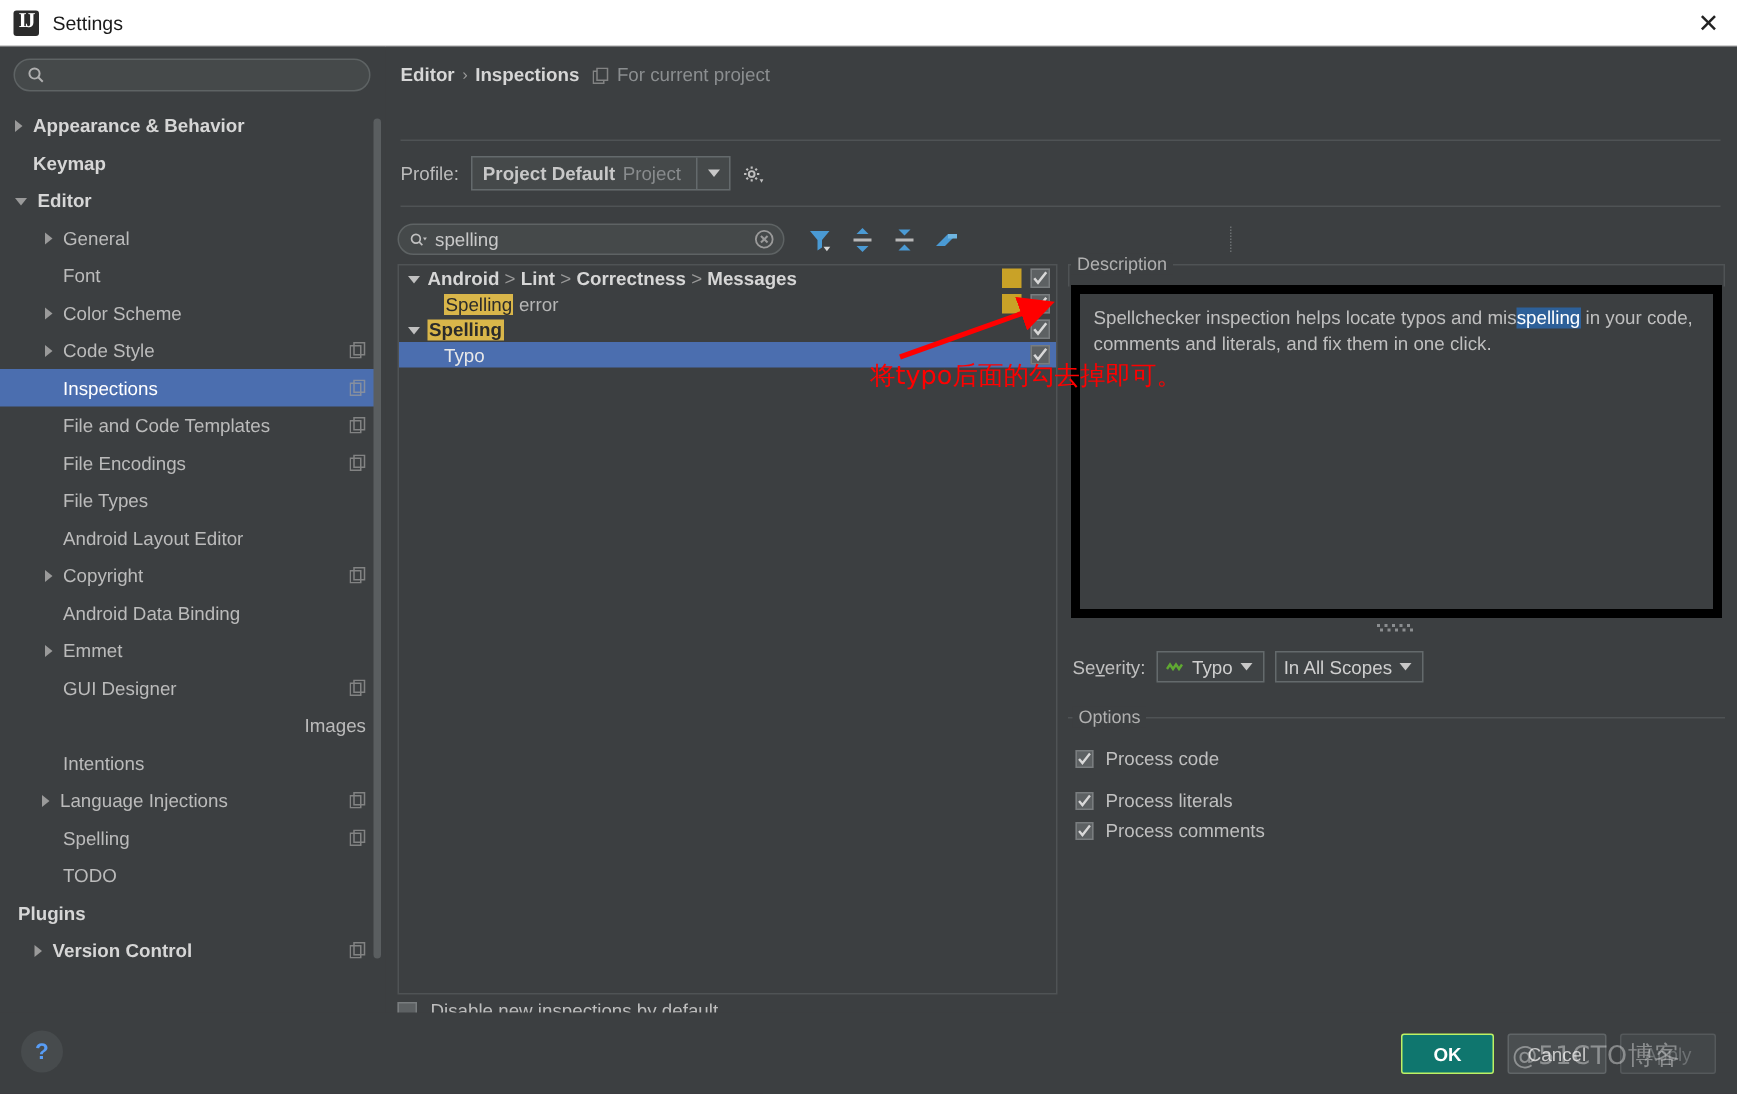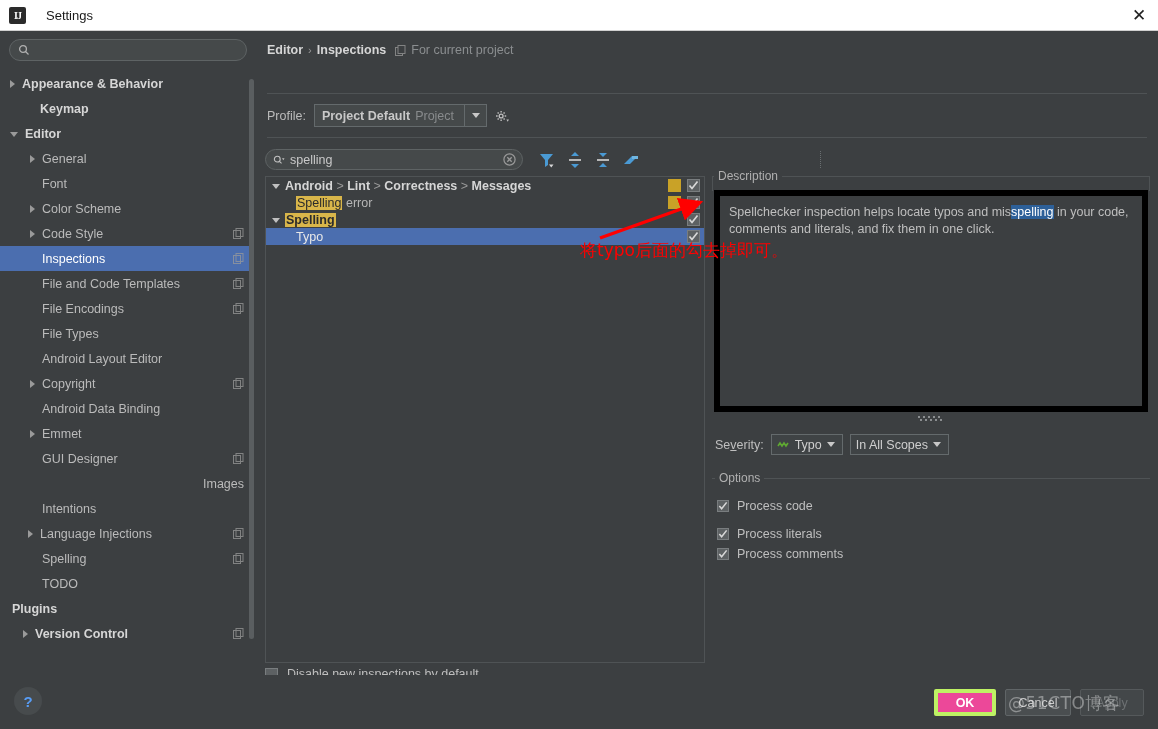--- a/index.html
+++ b/index.html
@@ -11,22 +11,22 @@
   }
   #app { position: relative; width: 1158px; height: 729px; background: #3c3f41; }
 
   
   .titlebar {
     position: absolute; left: 0; top: 0; width: 1158px; height: 31px;
     background: #ffffff; display: flex; align-items: center;
     border-bottom: 1px solid #d0d0d0;
   }
   .tb-logo {
-    width: 17px; height: 17px; margin-left: 9px; margin-right: 20px;
-    background: #2b2b2b; color: #ffffff; font-size: 10px; font-weight: bold;
+    width: 17px; height: 17px; margin-left: 9px; margin-right: 9px;
+    background: #2b2b2b; color: #ffffff; font-size: 14px; font-weight: bold;
     display: flex; align-items: center; justify-content: center;
     border-radius: 2px; letter-spacing: -1px; font-family: "Liberation Serif", serif;
   }
   .tb-title { font-size: 13px; color: #1a1a1a; }
   .tb-close {
     position: absolute; right: 0; top: 0; width: 38px; height: 30px;
     display: flex; align-items: center; justify-content: center;
     font-size: 17px; color: #222; cursor: pointer;
   }
 
@@ -216,21 +216,21 @@
     border-radius: 50%; background: #474b4d;
     display: flex; align-items: center; justify-content: center;
     color: #589df6; font-size: 15px; font-weight: bold; cursor: pointer;
   }
   .btn {
     position: absolute; top: 14px; height: 27px;
     display: flex; align-items: center; justify-content: center;
     font-size: 12.5px; border-radius: 2px; cursor: pointer;
   }
   .btn.ok {
-    left: 934px; width: 62px; background: #ec4899; border: 4px solid #bef264;
+    left: 934px; width: 62px; background: #0f766e; border: 1px solid #bef264;
     color: #ffffff; font-weight: bold;
   }
   .btn.cancel {
     left: 1005px; width: 66px; background: #4a4e50; border: 1px solid #606567;
     color: #c9c9c9;
   }
   .btn.apply {
     left: 1080px; width: 64px; background: #434749; border: 1px solid #55595b;
     color: #6d7173;
   }
@@ -265,21 +265,21 @@
         <circle cx="5" cy="5" r="3.4" fill="none" stroke="#b0b0b0" stroke-width="1.3"></circle>
         <line x1="7.5" y1="7.5" x2="10.5" y2="10.5" stroke="#b0b0b0" stroke-width="1.3"></line>
       </svg>
       <input value="" placeholder="" style="">
     </div>
     <div class="tree" id="sidebar-tree">
         <div class="tnode bold" style="padding-left: 10px;">
           <i class="arrow"></i>
           <span class="lbl">Appearance &amp; Behavior</span>
         </div>
-        <div class="tnode bold" style="padding-left: 28px;">
+        <div class="tnode bold" style="padding-left: 10px;">
           <i class="nospace"></i>
           <span class="lbl">Keymap</span>
         </div>
         <div class="tnode bold" style="padding-left: 10px;">
           <i class="arrow down"></i>
           <span class="lbl">Editor</span>
         </div>
         <div class="tnode" style="padding-left: 30px;">
           <i class="arrow"></i>
           <span class="lbl">General</span>

